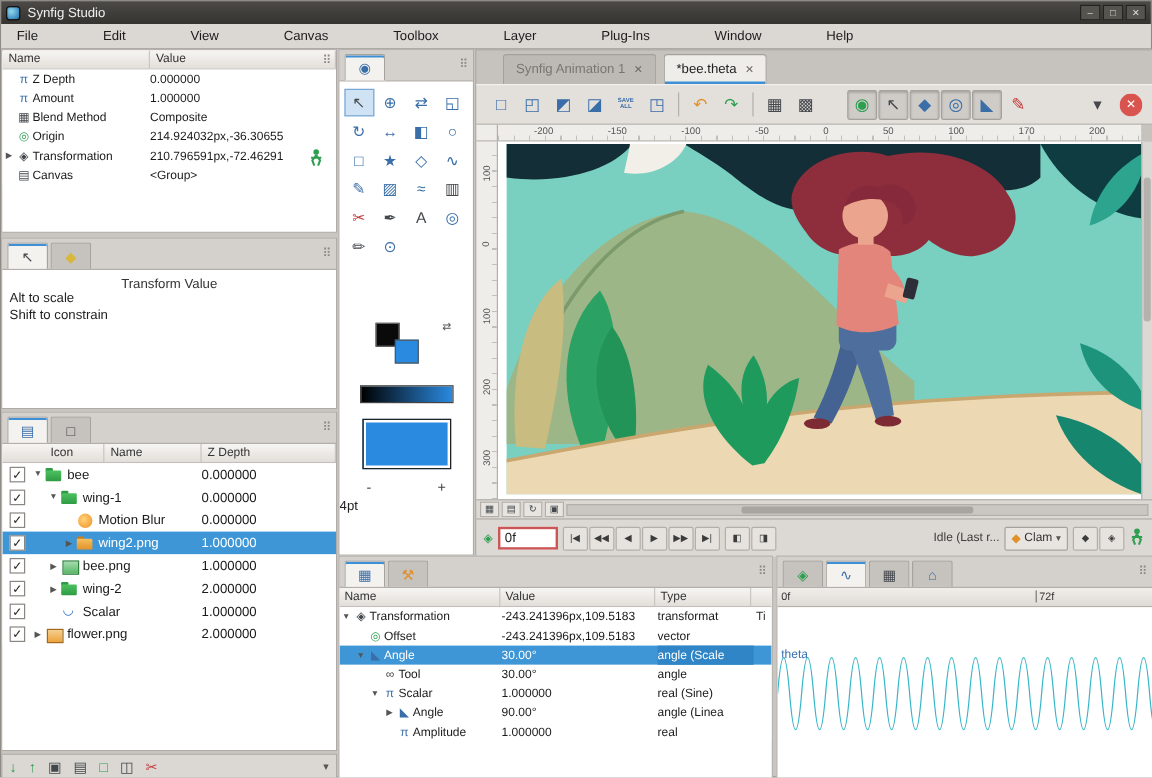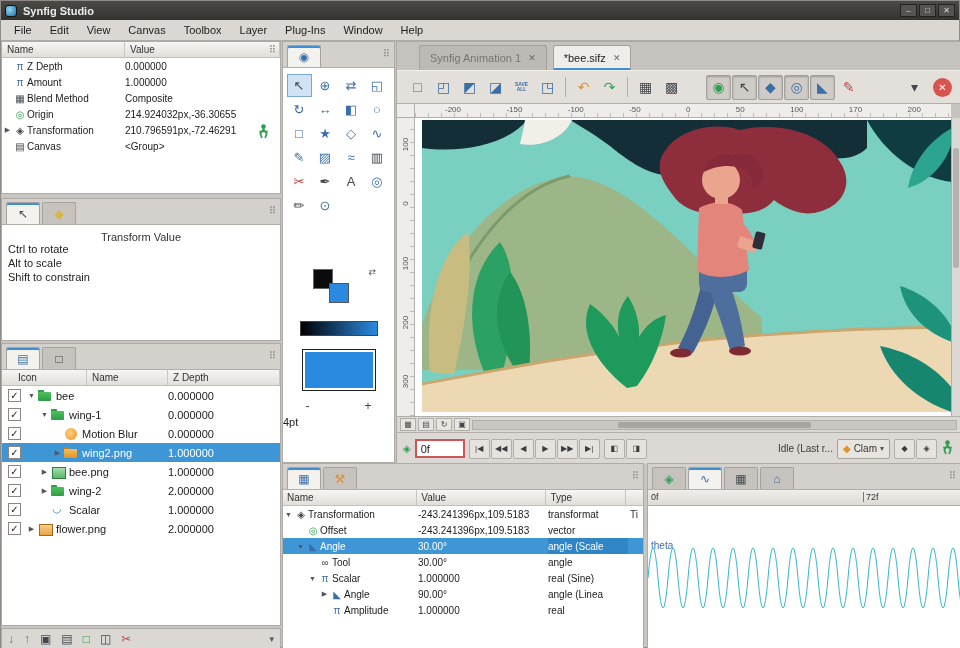--- a/index.html
+++ b/index.html
@@ -3,28 +3,28 @@
 <meta charset="utf-8">
 <style>
   * { margin:0; padding:0; box-sizing:border-box; }
   html,body { width:960px; height:648px; overflow:hidden; font-family:"Liberation Sans",sans-serif; }
   .win { position:relative; width:960px; height:648px; background:#c9c5c1; border:1px solid #8f8b87; }
 
   
   .titlebar { position:absolute; top:0; left:0; right:0; height:19px; background:linear-gradient(#4b4a47,#34332f);
     color:#eee; display:flex; align-items:center; padding:0 4px; font-size:11px; }
   .appicon { width:12px; height:12px; border-radius:3px; background:radial-gradient(circle at 35% 35%,#8fd8ec,#1f6fb0); margin-right:6px; border:1px solid #111;}
-  .t-title { font-weight:bold; }
+  .t-title { font-weight:normal; }
   .t-spacer { flex:1; }
   .winbtn { width:17px; height:13px; background:#56544f; border:1px solid #23221f; color:#ddd; font-size:8px;
     display:flex; align-items:center; justify-content:center; margin-left:2px; }
 
   
   .menubar { position:absolute; top:19px; left:0; right:0; height:21px; background:#dbd8d4; border-bottom:1px solid #aeaaa6;
-    display:flex; align-items:center; padding:0 4px; font-size:11px; color:#1c1c1c; }
+    display:flex; align-items:center; padding:0 4px; font-size:11px; color:#1c1c1c;gap:36px; }
   .menu-item { padding:2px 9px; }
 
   
   .panel { position:absolute; background:#e6e3df; border:1px solid #aeaaa6; }
   .tabstrip { position:relative; height:26px; background:#d4d0cc; border-bottom:1px solid #b2aeaa; display:flex;
     align-items:flex-end; padding:2px 4px 0; gap:2px; }
   .ptab { width:34px; height:22px; display:flex; align-items:center; justify-content:center; background:#c6c2be;
     border:1px solid #a6a29e; border-bottom:none; font-size:12px; border-radius:2px 2px 0 0; }
   .ptab.active { background:#f4f2ef; box-shadow:inset 0 2px 0 #3f8fd4; }
   .grip { position:absolute; right:4px; top:6px; color:#8a8682; font-size:10px; }
@@ -47,21 +47,21 @@
   .prow .pval { width:155px; overflow:hidden; white-space:nowrap; flex:none; }
   .person-abs { position:absolute; right:10px; top:82px; }
 
   
   .p2 { left:0; top:197px; width:280px; height:143px; }
   .to-title { font-size:11px; color:#333; text-align:center; margin-top:6px; }
   .to-hint { font-size:11px; color:#222; padding-left:6px; line-height:1.25; }
 
   
   .p3 { left:0; top:342px; width:280px; height:283px; }
-  .p3 .lh-icon{ width:85px; padding-left:16px; } .p3 .lh-nm{ flex:1; } .p3 .lh-z{ width:112px; }
+  .p3 .lh-icon{ width:85px; padding-left:40px; } .p3 .lh-nm{ flex:1; } .p3 .lh-z{ width:112px; }
   .lrow { display:flex; align-items:center; height:19px; font-size:11px; background:#fff; color:#1a1a1a; }
   .lrow.selected { background:#3e96d6; color:#fff; }
   .chk { width:13px; height:13px; border:1px solid #8a8682; background:#fff; color:#222; font-size:10px;
     display:flex; align-items:center; justify-content:center; margin:0 5px 0 6px; flex:none; }
   .ltree { display:flex; align-items:center; flex:none; }
   .lrow.ind1 .ltree { padding-left:13px; } .lrow.ind2 .ltree { padding-left:26px; }
   .licon { position:relative; width:17px; height:16px; flex:none; }
   .icn-folder-green::before { content:""; position:absolute; left:1px; top:2px; width:6px; height:3px; border-radius:1px 1px 0 0; background:#2f9b44; }
   .icn-folder-green::after { content:""; position:absolute; left:1px; top:4px; width:13px; height:9px; border-radius:1px; background:linear-gradient(#4cc260,#2f9b44); }
   .icn-folder-orange::before { content:""; position:absolute; left:1px; top:2px; width:6px; height:3px; border-radius:1px 1px 0 0; background:#c77f1c; }
@@ -261,21 +261,20 @@
           <span>↖</span>
         </button>
         <button class="ptab c-yellow">
           <span>◆</span>
         </button>
       </div>
     <div class="pbody">
       <div class="to-title">Transform Value</div>
       <div>
 
-      <div class="to-hint">Ctrl to rotate</div>
           <div class="to-hint">Alt to scale</div>
           <div class="to-hint">Shift to constrain</div>
         </div>
     </div>
   </div>
 
   <div class="panel p3">
     <div class="tabstrip">
 
       <span class="grip">⠿</span>
@@ -499,21 +498,21 @@
 
   <div class="cv">
     <div class="doc-tabs">
 
         <div class="dtab">
           <span>Synfig Animation 1</span>
           <span class="dtab-close">✕</span>
         </div>
 
         <div class="dtab active">
-          <span>*bee.sifz</span>
+          <span>*bee.theta</span>
           <span class="dtab-close">✕</span>
         </div>
       </div>
 
     <div class="main-toolbar">
       <span class="hgroup">
 
       <button class="mbtn c-blue">
             <span>□</span>
           </button>

